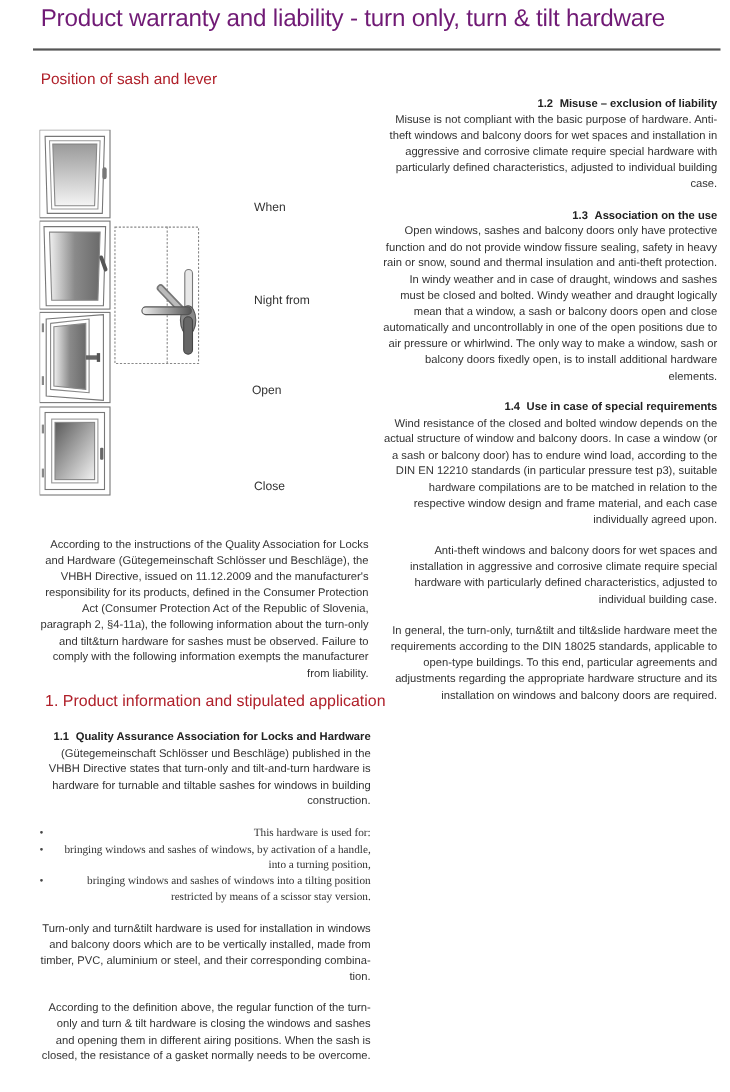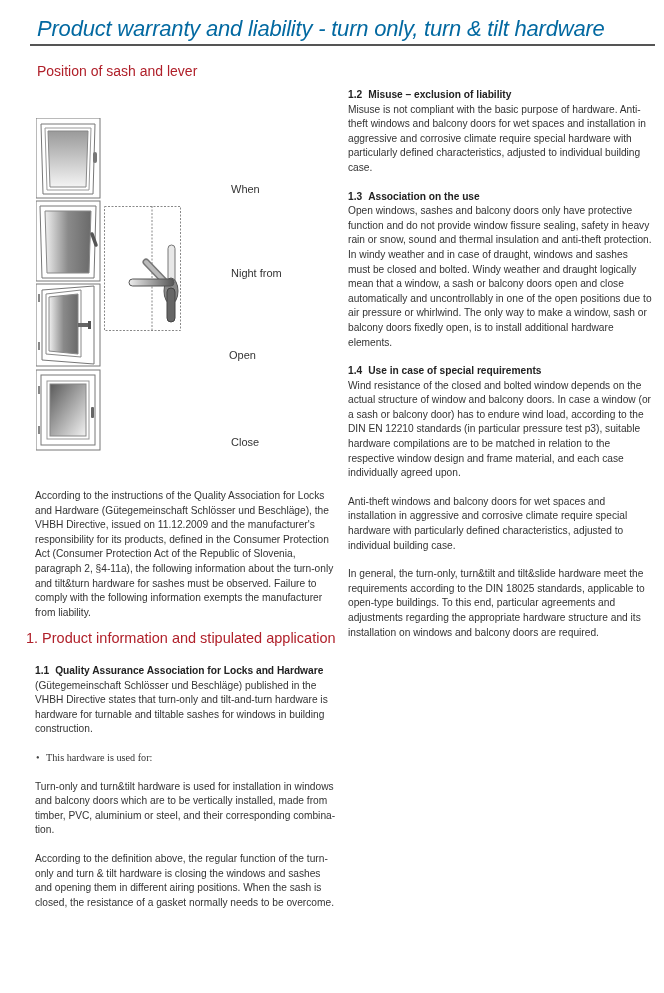--- a/index.html
+++ b/index.html
@@ -1,25 +1,25 @@
 <!DOCTYPE html>
 <html><head>
 <meta charset="utf-8">
 <style>
   html, body { margin: 0; padding: 0; background: #ffffff; }
   body { width: 664px; height: 993px; position: relative; overflow: hidden;
          font-family: "Liberation Sans", sans-serif; color: #2b2b2b; }
-  .title { position: absolute; left: 37px; top: 16px; font-size: 22px; color: #0369a1;
-           letter-spacing: -0.2px; white-space: nowrap; font-style: italic; }
+  .title { position: absolute; left: 37px; top: 4px; font-size: 22px; color: #701a75;
+           letter-spacing: -0.2px; white-space: nowrap; }
   .title-rule { position: absolute; left: 30px; top: 44px; width: 625px; height: 2px; background: #555; }
   .subtitle { position: absolute; left: 37px; top: 63px; font-size: 14px; color: #b0202a; text-align: right; }
   .fig-label { position: absolute; font-size: 11px; color: #333; }
   .body-text { font-size: 10.2px; line-height: 14.6px; color: #333; }
-  .blk { position: absolute; }
-  .h2 { position: absolute; left: 26px; top: 630px; font-size: 14.5px; color: #b0202a; white-space: nowrap; text-align: center; }
+  .blk { position: absolute; text-align: right; }
+  .h2 { position: absolute; left: 41px; top: 630px; font-size: 14.5px; color: #b0202a; white-space: nowrap; text-align: center; }
   .sec-title { font-weight: bold; color: #222; }
   .sec-num { margin-right: 6px; }
   ul.bul { list-style: none; margin: 0; padding: 0; }
   ul.bul li { position: relative; padding-left: 11px; font-family: Liberation Serif, serif; }
   ul.bul li::before { content: "\2022"; position: absolute; left: 1px; top: 0; color: #444; }
   .win { position: absolute; }
 </style>
 </head>
 <body>
 
@@ -104,20 +104,22 @@
 <div class="blk body-text" style="left:35px;top:489px;width:300px">According to the instructions of the Quality Association for Locks and Hardware (Gütegemeinschaft Schlösser und Beschläge), the VHBH Directive, issued on 11.12.2009 and the manufacturer's responsibility for its products, defined in the Consumer Protection Act (Consumer Protection Act of the Republic of Slovenia, paragraph 2, §4-11a), the following information about the turn-only and tilt&amp;turn hardware for sashes must be observed. Failure to comply with the following information exempts the manufacturer from liability.</div>
 
 <div class="h2">1. Product information and stipulated application</div>
 
 <div class="blk body-text" style="left:35px;top:664px;width:302px">
   <div><span class="sec-title sec-num">1.1</span><span class="sec-title">Quality Assurance Association for Locks and Hardware</span></div>
   <div>(Gütegemeinschaft Schlösser und Beschläge) published in the VHBH Directive states that turn-only and tilt-and-turn hardware is hardware for turnable and tiltable sashes for windows in building construction.</div>
   <div style="height:14px"></div>
   <ul class="bul">
     <li>This hardware is used for:</li>
+    <li>bringing windows and sashes of windows, by activation of a handle, into a turning position,</li>
+    <li>bringing windows and sashes of windows into a tilting position restricted by means of a scissor stay version.</li>
   </ul>
   <div style="height:14px"></div>
   <div>Turn-only and turn&amp;tilt hardware is used for installation in windows and balcony doors which are to be vertically installed, made from timber, PVC, aluminium or steel, and their corresponding combina-tion.</div>
   <div style="height:14px"></div>
   <div>According to the definition above, the regular function of the turn-only and turn &amp; tilt hardware is closing the windows and sashes and opening them in different airing positions. When the sash is closed, the resistance of a gasket normally needs to be overcome.</div>
 </div>
 
 <div class="blk body-text" style="left:348px;top:88px;width:304px">
   <div><span class="sec-title sec-num">1.2</span><span class="sec-title">Misuse – exclusion of liability</span></div>
   <div>Misuse is not compliant with the basic purpose of hardware. Anti-theft windows and balcony doors for wet spaces and installation in aggressive and corrosive climate require special hardware with particularly defined characteristics, adjusted to individual building case.</div>

